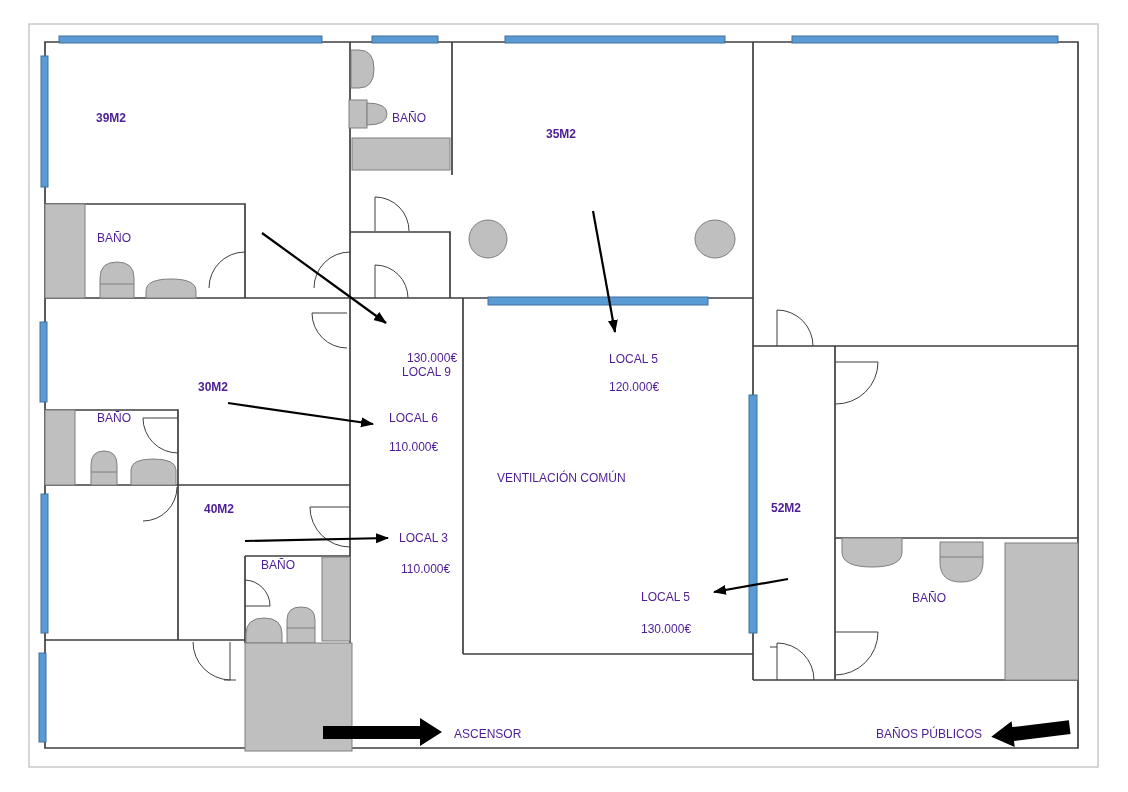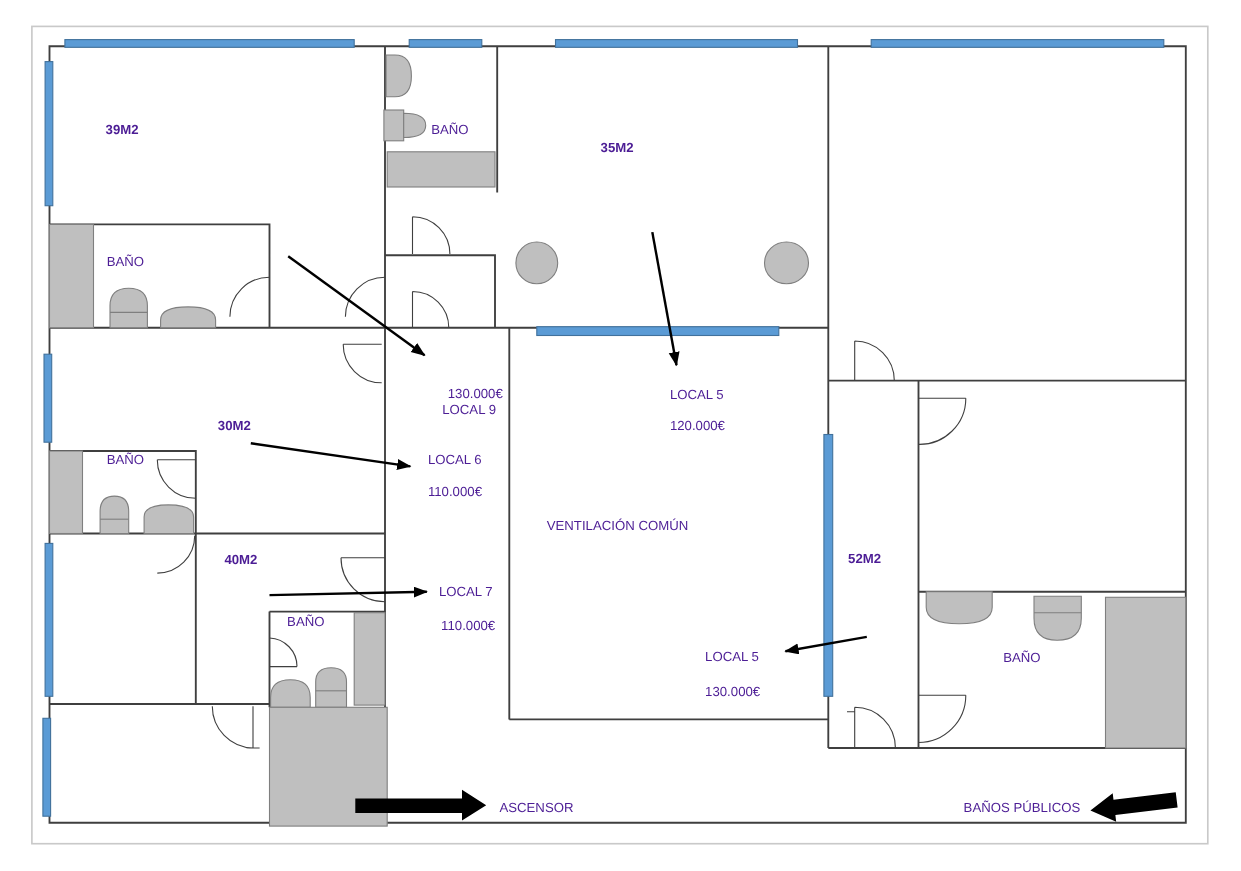--- a/index.html
+++ b/index.html
@@ -133,21 +133,21 @@
   <span class="lbl" style="left:97px;top:411px;">BAÑO</span>
   <span class="lbl bold" style="left:204px;top:502px;">40M2</span>
   <span class="lbl" style="left:261px;top:558px;">BAÑO</span>
   <span class="lbl bold" style="left:771px;top:501px;">52M2</span>
   <span class="lbl" style="left:912px;top:591px;">BAÑO</span>
 
   <span class="lbl" style="left:402px;top:321px;margin-top:44px;">LOCAL 9</span>
   <span class="lbl" style="left:407px;top:351px;">130.000€</span>
   <span class="lbl" style="left:389px;top:411px;">LOCAL 6</span>
   <span class="lbl" style="left:389px;top:440px;">110.000€</span>
-  <span class="lbl" style="left:399px;top:531px;">LOCAL 7</span>
+  <span class="lbl" style="left:399px;top:531px;">LOCAL 3</span>
   <span class="lbl" style="left:401px;top:562px;">110.000€</span>
   <span class="lbl" style="left:609px;top:352px;">LOCAL 5</span>
   <span class="lbl" style="left:609px;top:380px;">120.000€</span>
   <span class="lbl" style="left:641px;top:590px;">LOCAL 5</span>
   <span class="lbl" style="left:641px;top:622px;">130.000€</span>
 
   <span class="lbl" style="left:497px;top:471px;">VENTILACIÓN COMÚN</span>
   <span class="lbl" style="left:454px;top:727px;">ASCENSOR</span>
   <span class="lbl" style="left:876px;top:727px;">BAÑOS PÚBLICOS</span>
 

